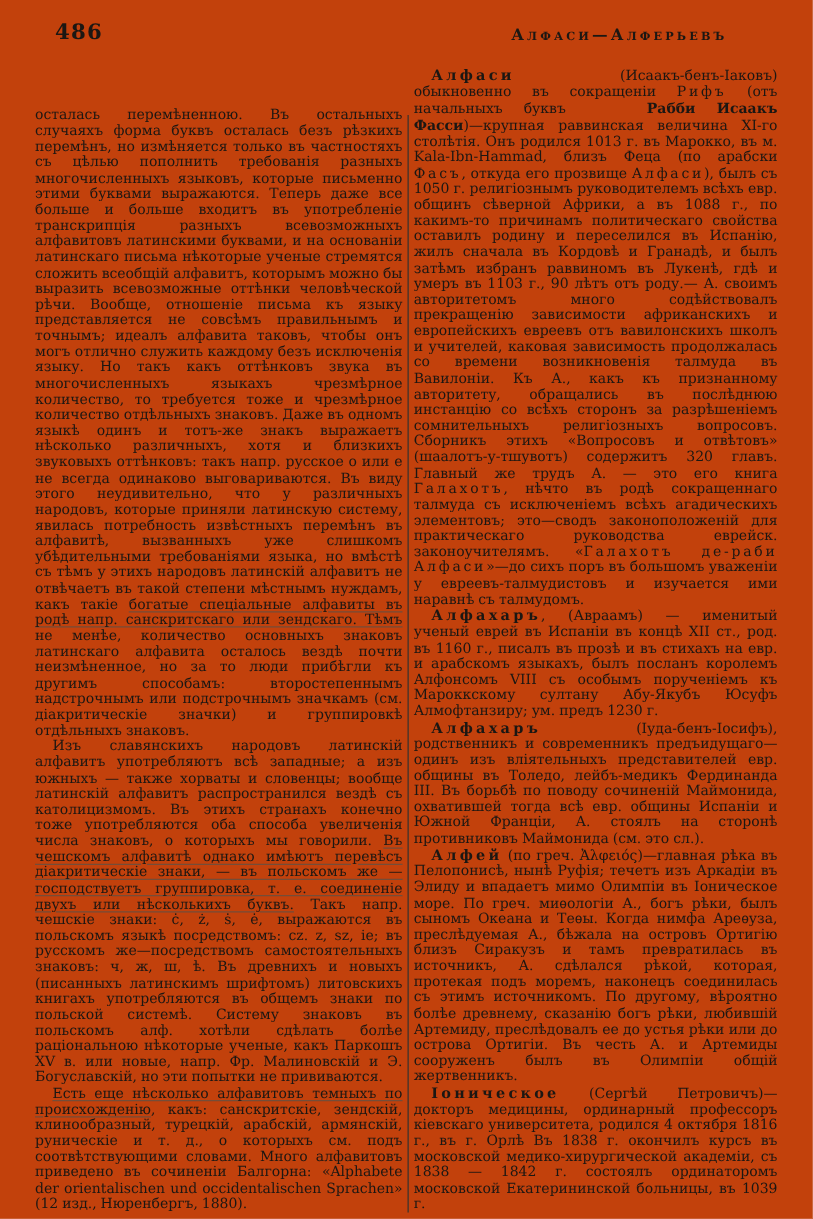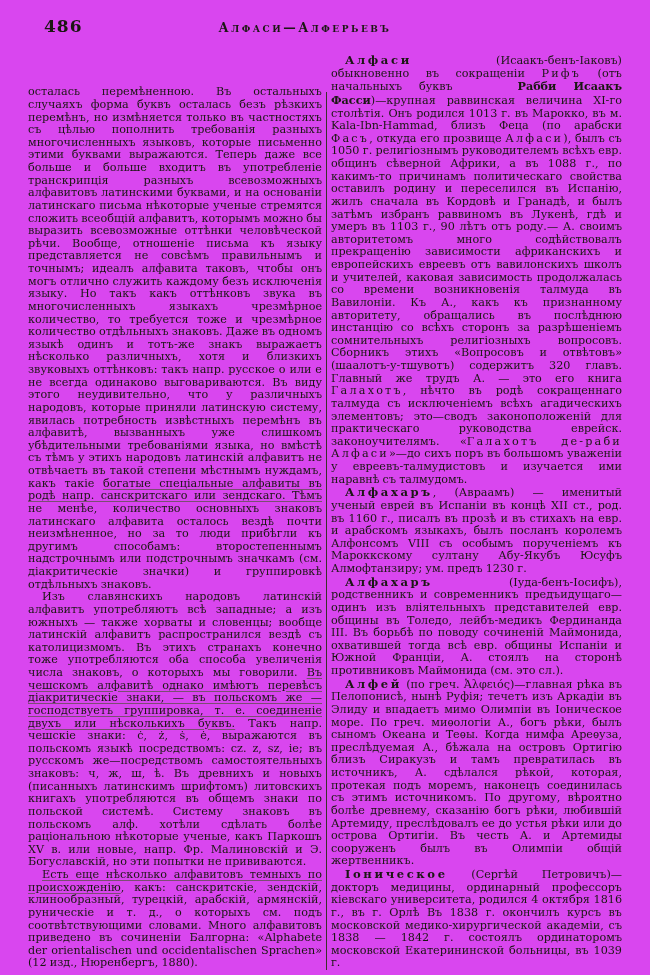--- a/index.html
+++ b/index.html
@@ -4,42 +4,42 @@
 <style>
   html,body { margin:0; padding:0; }
   body {
     background:#e8e6e0;
     font-family:"DejaVu Serif","Liberation Serif",serif;
   }
   .page {
     position:relative;
     width:650px; height:975px;
     margin:0 auto;
-    background:#d946ef;
+    background:#c2410c;
     color:#1b1713;
     overflow:hidden;
     box-sizing:border-box;
     padding:16px 28px 0 28px;
   }
   .running-head {
     position:relative;
     height:24px;
     margin-bottom:14px;
   }
   .page-number {
     position:absolute;
     left:16px; top:0;
     font-size:17px;
     font-weight:bold;
     letter-spacing:1px;
   }
   .head-title {
     position:absolute;
     left:0; right:40px; top:4px;
-    text-align:center;
+    text-align:right;
     font-size:12.5px;
     font-weight:bold;
     font-variant:small-caps;
     letter-spacing:2.5px;
   }
   .body-cols {
     display:flex;
     align-items:flex-end;
   }
   .col {

